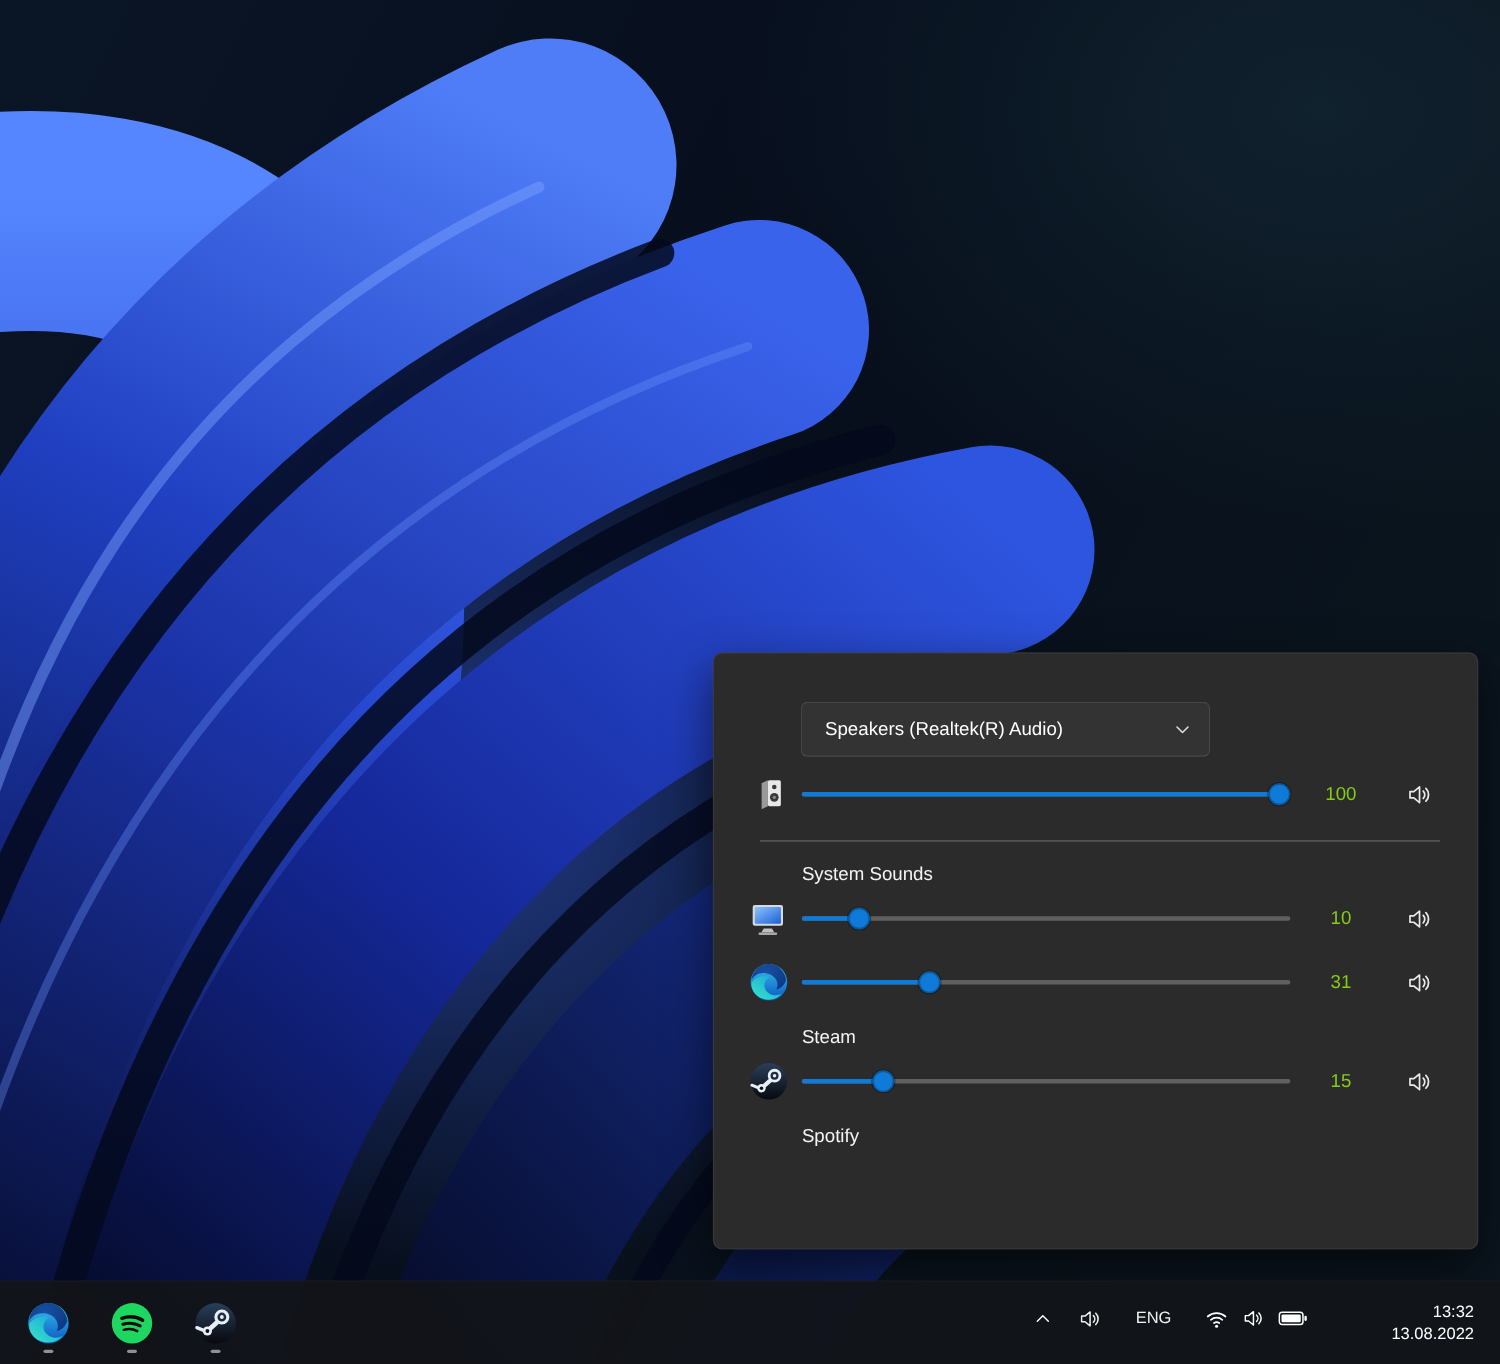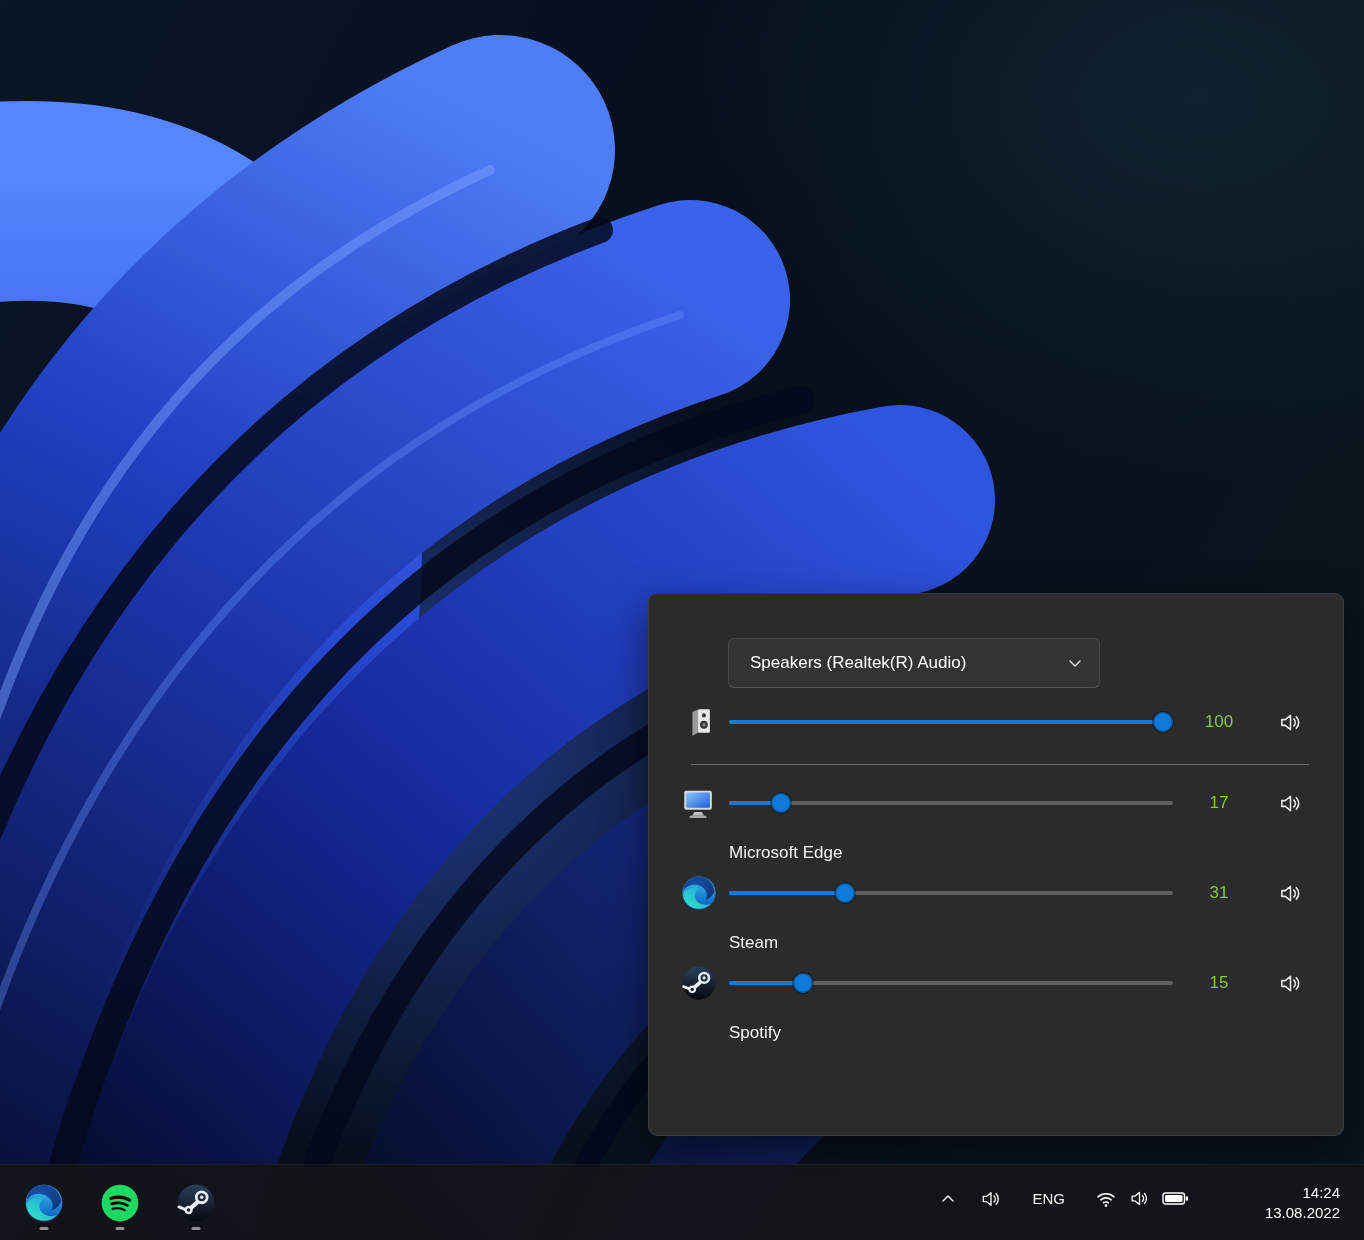--- a/index.html
+++ b/index.html
@@ -179,20 +179,21 @@
             <path d="M17.5 10.5a5 5 0 0 1 0 7" fill="none" stroke="#e9e9e9" stroke-width="1.7" stroke-linecap="round"></path>
             <path d="M20 8a8.5 8.5 0 0 1 0 12" fill="none" stroke="#e9e9e9" stroke-width="1.7" stroke-linecap="round"></path>
           </svg>
         </button>
     </div>
 
     <div class="divider"></div>
 
     <div id="app-list">
         <div class="app-block">
+        <div class="app-label">System Sounds</div>
         <div class="mix-row">
           <div class="icon-cell">
             <span class="app-icon">
                 <svg viewBox="0 0 40 40">
                   <defs>
                     <linearGradient id="ssg" x1="0" y1="0" x2="1" y2="1">
                       <stop offset="0" stop-color="#8cc3ff"></stop>
                       <stop offset="1" stop-color="#1d5fd6"></stop>
                     </linearGradient>
                   </defs>
@@ -201,32 +202,31 @@
                   <path d="M15 29.5h8l2.2 4H12.8z" fill="#bfbfbf"></path>
                   <rect x="10" y="33.5" width="18" height="2.2" rx="1.1" fill="#a8a8a8"></rect>
                 </svg>
               </span>
           </div>
           <div class="slider" role="slider" aria-valuenow="10" style="--p: 0.1;">
             <div class="track"></div>
             <div class="fill"></div>
             <div class="thumb"></div>
           </div>
-          <div class="val-cell">17</div>
+          <div class="val-cell">10</div>
           <button class="vol-btn">
               <svg viewBox="0 0 28 28">
                 <path d="M5 11v6h3.6L14 21.4V6.6L8.6 11H5z" fill="none" stroke="#e9e9e9" stroke-width="1.6" stroke-linejoin="round"></path>
                 <path d="M17.5 10.5a5 5 0 0 1 0 7" fill="none" stroke="#e9e9e9" stroke-width="1.7" stroke-linecap="round"></path>
                 <path d="M20 8a8.5 8.5 0 0 1 0 12" fill="none" stroke="#e9e9e9" stroke-width="1.7" stroke-linecap="round"></path>
               </svg>
             </button>
         </div>
       </div>
         <div class="app-block">
-        <div class="app-label">Microsoft Edge</div>
         <div class="mix-row">
           <div class="icon-cell">
             <span class="app-icon">
                 <svg viewBox="0 0 48 48">
                   <defs>
                     <linearGradient id="egBlue" x1="0" y1="0" x2="0" y2="1">
                       <stop offset="0" stop-color="#37c3ec"></stop>
                       <stop offset="1" stop-color="#0a57c2"></stop>
                     </linearGradient>
                     <linearGradient id="egTeal" x1="0" y1="1" x2="1" y2="0">
@@ -392,18 +392,18 @@
           <path d="M20 8a8.5 8.5 0 0 1 0 12" fill="none" stroke="#fff" stroke-width="1.7" stroke-linecap="round"></path>
         </svg>
         <svg width="27" height="15" viewBox="0 0 27 15">
           <rect x="1" y="2" width="21.5" height="11" rx="2.5" fill="none" stroke="#fff" stroke-width="1.4"></rect>
           <rect x="3" y="4" width="17.5" height="7" rx="1.2" fill="#fff"></rect>
           <rect x="23.8" y="5.2" width="2.2" height="4.6" rx="1" fill="#fff"></rect>
         </svg>
       </button>
 
       <button class="tray-clock">
-        <span class="t">14:24</span>
+        <span class="t">13:32</span>
         <span class="d">13.08.2022</span>
       </button>
     </div>
   </div>
 </div>
 
 </body></html>

